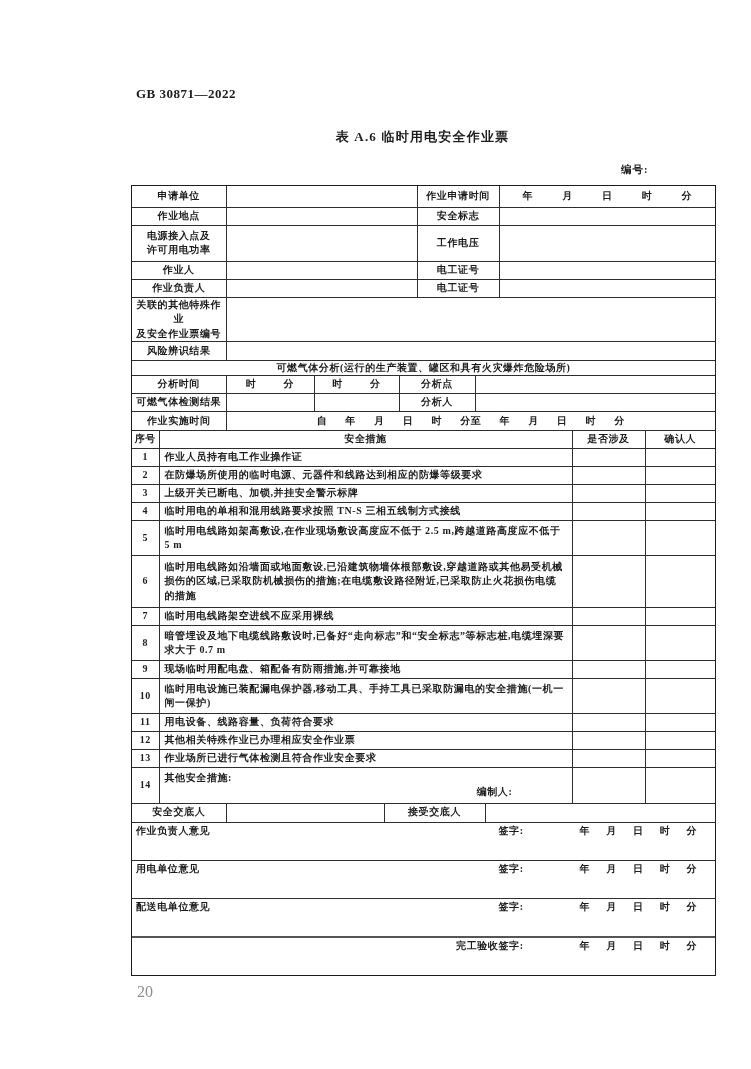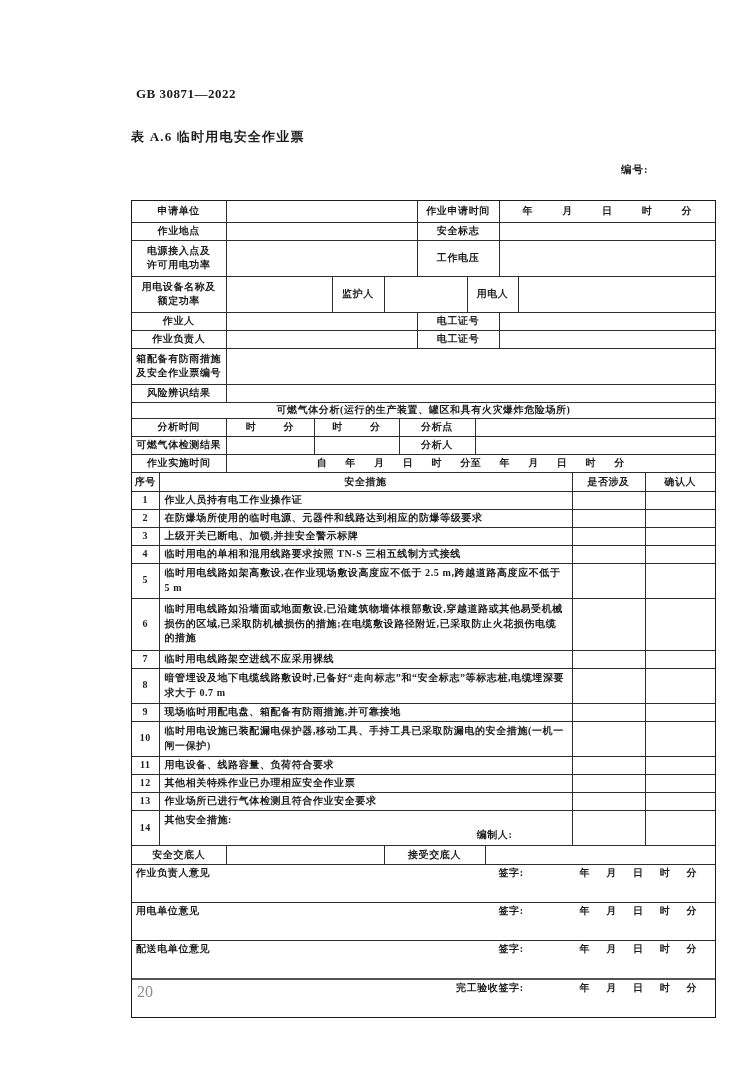--- a/index.html
+++ b/index.html
@@ -1,25 +1,25 @@
 <!DOCTYPE html>
 <html><head>
 <meta charset="utf-8">
 <style>
   html,body{margin:0;padding:0;background:#fff;}
   .page{position:relative;width:751px;height:1069px;background:#ffffff;
         font-family:"Liberation Serif","DejaVu Serif",serif;color:#1d1d1d;overflow:hidden;margin-left:48px;}
 
   .std-code{position:absolute;left:88px;top:86px;font-size:13px;font-weight:700;letter-spacing:.5px;}
-  .doc-title{position:absolute;left:83px;top:128px;width:583px;
+  .doc-title{position:absolute;left:83px;top:128px;width:583px;text-align:center;
              font-size:13px;font-weight:700;letter-spacing:1.2px;}
   .no-label{position:absolute;left:573px;top:163px;font-size:10.5px;font-weight:600;letter-spacing:1px;}
   .page-num{position:absolute;left:89px;top:983px;font-size:16px;color:#8a8f94;}
 
-  .doc-table{position:absolute;left:83px;top:200px;width:583px;border:1.5px solid #1c1c1c;background:#fff;}
+  .doc-table{position:absolute;left:83px;top:185px;width:583px;border:1.5px solid #1c1c1c;background:#fff;}
   table{border-collapse:collapse;table-layout:fixed;width:100%;border-style:hidden;}
   td{border:1px solid #2e2e2e;font-size:10px;font-weight:600;letter-spacing:.6px;
      padding:0 2px;text-align:center;vertical-align:middle;overflow:hidden;line-height:1.45;}
   td.left{text-align:left;padding:1px 5px;}
   .hr{height:1px;background:#2e2e2e;}
   tr.h21{height:21px;} tr.h18{height:18px;} tr.h36{height:36px;} tr.h14{height:14px;}
   tr.h35{height:35px;} tr.h52{height:52px;}
   .dates{word-spacing:26px;}
   .time-sp{word-spacing:24px;}
   .impl-sp{word-spacing:15px;}
@@ -70,46 +70,35 @@
       </tr>
       <tr class="h36">
         <td>
           <div>电源接入点及</div>
           <div>许可用电功率</div>
         </td>
         <td colspan="3"></td>
         <td colspan="2">工作电压</td>
         <td colspan="2"></td>
       </tr>
+      <tr class="h18">
+        <td>作业人</td>
+        <td colspan="3"></td>
+        <td colspan="2">电工证号</td>
+        <td colspan="2"></td>
+      </tr>
+      <tr class="h18">
+        <td>作业负责人</td>
+        <td colspan="3"></td>
+        <td colspan="2">电工证号</td>
+        <td colspan="2"></td>
+      </tr>
       <tr class="h36">
         <td>
-          <div>用电设备名称及</div>
-          <div>额定功率</div>
-        </td>
-        <td></td>
-        <td>监护人</td>
-        <td colspan="2"></td>
-        <td colspan="2">用电人</td>
-        <td></td>
-      </tr>
-      <tr class="h18">
-        <td>作业人</td>
-        <td colspan="3"></td>
-        <td colspan="2">电工证号</td>
-        <td colspan="2"></td>
-      </tr>
-      <tr class="h18">
-        <td>作业负责人</td>
-        <td colspan="3"></td>
-        <td colspan="2">电工证号</td>
-        <td colspan="2"></td>
-      </tr>
-      <tr class="h36">
-        <td>
-          <div>箱配备有防雨措施</div>
+          <div>关联的其他特殊作业</div>
           <div>及安全作业票编号</div>
         </td>
         <td colspan="7"></td>
       </tr>
       <tr class="h18">
         <td>风险辨识结果</td>
         <td colspan="7"></td>
       </tr>
     </tbody>
       </table>

